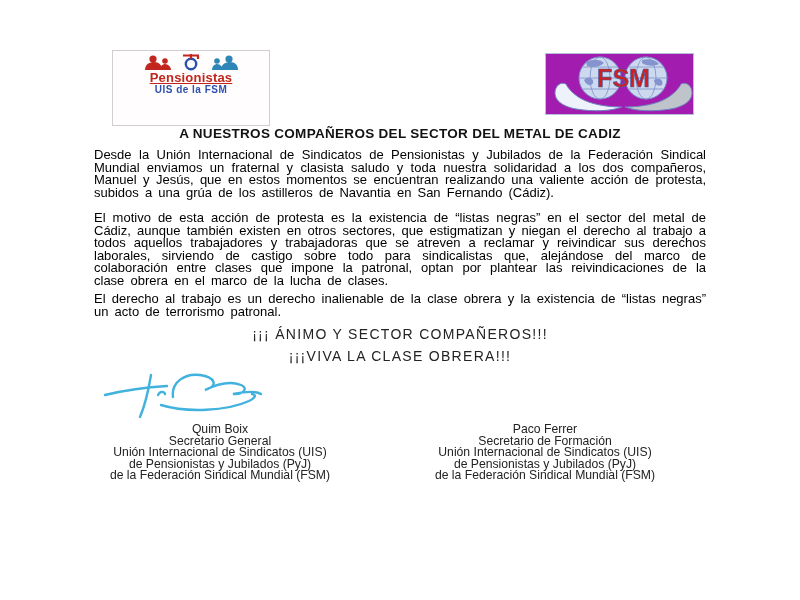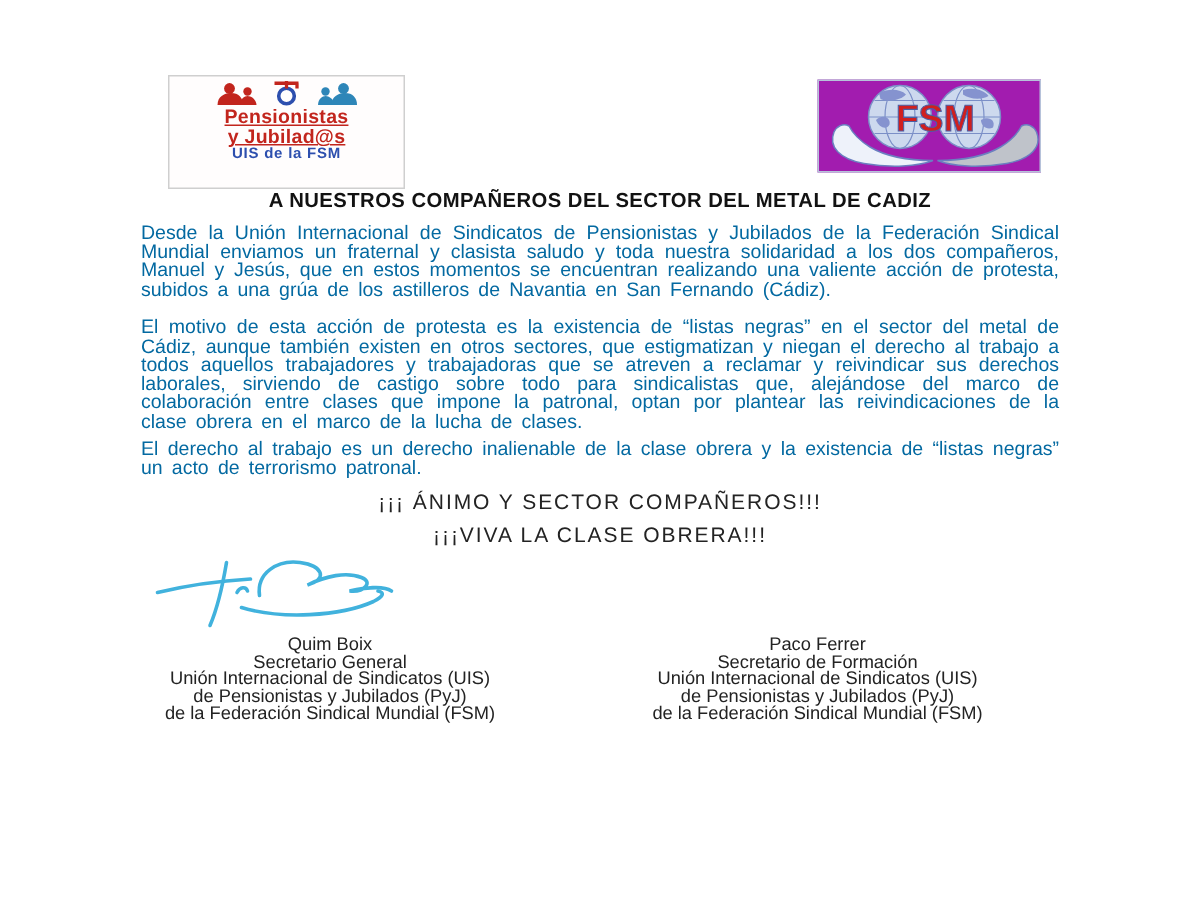--- a/index.html
+++ b/index.html
@@ -25,21 +25,21 @@
     border:1px solid #b6c2da; background:#a21caf; box-sizing:border-box;
   }
 
   
   .title {
     position:absolute; left:94px; top:126px; width:612px; text-align:center;
     font-weight:bold; font-size:13.5px; color:#121212; letter-spacing:0.3px;
   }
   .para {
     position:absolute; left:94px; width:612px; margin:0; text-align:justify;
-    font-size:13px; line-height:12.5px; color:#0369a1; word-spacing:2.5px;
+    font-size:13px; line-height:12.5px; color:#000000; word-spacing:2.5px;
   }
   #para-1 { top:149px; }
   #para-2 { top:212px; }
   #para-3 { top:293px; }
   .slogan {
     position:absolute; left:94px; width:612px; text-align:center;
     font-size:14px; color:#232323; letter-spacing:1.3px;
   }
   #slogan-1 { top:326px; }
   #slogan-2 { top:348px; }
@@ -68,21 +68,20 @@
 
       <circle cx="60" cy="11" r="5.2" fill="none" stroke="#2d4fae" stroke-width="2.4"></circle>
       <path d="M60,6 L60,1 M52,2.5 L68,2.5 M67,2.5 L67,6" stroke="#c2251d" stroke-width="2.2" fill="none"></path>
 
       <circle cx="86" cy="8" r="2.8" fill="#2e86b8"></circle>
       <path d="M81,17 C81,13 84,11 86,11 C89,11 92,14 92,17 Z" fill="#2e86b8"></path>
       <circle cx="98" cy="6" r="3.6" fill="#2e86b8"></circle>
       <path d="M90,17 C90,11 95,9 99,9 C104,9 107,12 107,17 Z" fill="#2e86b8"></path>
     </svg>
     <div class="uis-l1">Pensionistas</div>
-    <div class="uis-l2">y Jubilad@s</div>
     <div class="uis-l3">UIS de la FSM</div>
   </div>
 
   <div class="logo-fsm">
     <svg width="155" height="60" viewBox="0 0 155 60">
 
       <g stroke="#7b8fc7" stroke-width="1" fill="#cdd9ee">
         <circle cx="54" cy="24" r="21"></circle>
         <circle cx="100" cy="24" r="21"></circle>
       </g>

